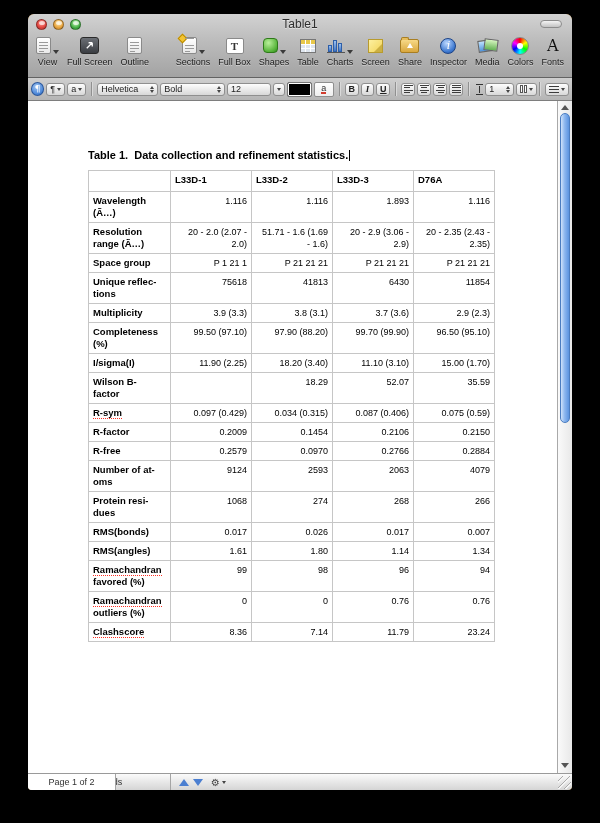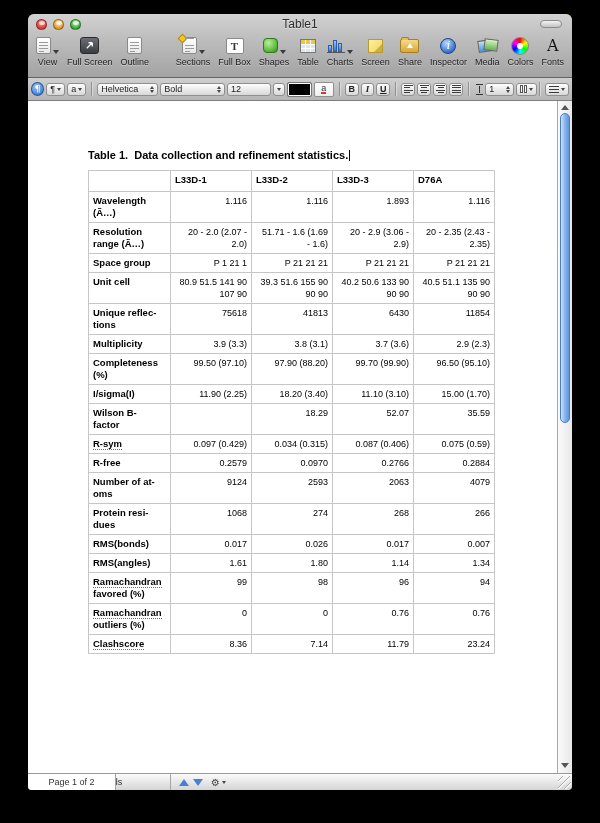--- a/index.html
+++ b/index.html
@@ -425,31 +425,20 @@
 2.35)</td>
             </tr>
             <tr>
               <td class="rowlab"><span>Space group</span></td>
               <td class="val">P 1 21 1</td>
               <td class="val">P 21 21 21</td>
               <td class="val">P 21 21 21</td>
               <td class="val">P 21 21 21</td>
             </tr>
             <tr>
-              <td class="rowlab"><span>Unit cell</span></td>
-              <td class="val">80.9 51.5 141 90
-107 90</td>
-              <td class="val">39.3 51.6 155 90
-90 90</td>
-              <td class="val">40.2 50.6 133 90
-90 90</td>
-              <td class="val">40.5 51.1 135 90
-90 90</td>
-            </tr>
-            <tr>
               <td class="rowlab"><span>Unique reflec-</span>
 tions</td>
               <td class="val">75618</td>
               <td class="val">41813</td>
               <td class="val">6430</td>
               <td class="val">11854</td>
             </tr>
             <tr>
               <td class="rowlab"><span>Multiplicity</span></td>
               <td class="val">3.9 (3.3)</td>
@@ -479,20 +468,27 @@
               <td class="val">18.29</td>
               <td class="val">52.07</td>
               <td class="val">35.59</td>
             </tr>
             <tr>
               <td class="rowlab"><span class="misspell">R-sym</span></td>
               <td class="val">0.097 (0.429)</td>
               <td class="val">0.034 (0.315)</td>
               <td class="val">0.087 (0.406)</td>
               <td class="val">0.075 (0.59)</td>
+            </tr>
+            <tr>
+              <td class="rowlab"><span>R-factor</span></td>
+              <td class="val">0.2009</td>
+              <td class="val">0.1454</td>
+              <td class="val">0.2106</td>
+              <td class="val">0.2150</td>
             </tr>
             <tr>
               <td class="rowlab"><span>R-free</span></td>
               <td class="val">0.2579</td>
               <td class="val">0.0970</td>
               <td class="val">0.2766</td>
               <td class="val">0.2884</td>
             </tr>
             <tr>
               <td class="rowlab"><span>Number of at-</span>

